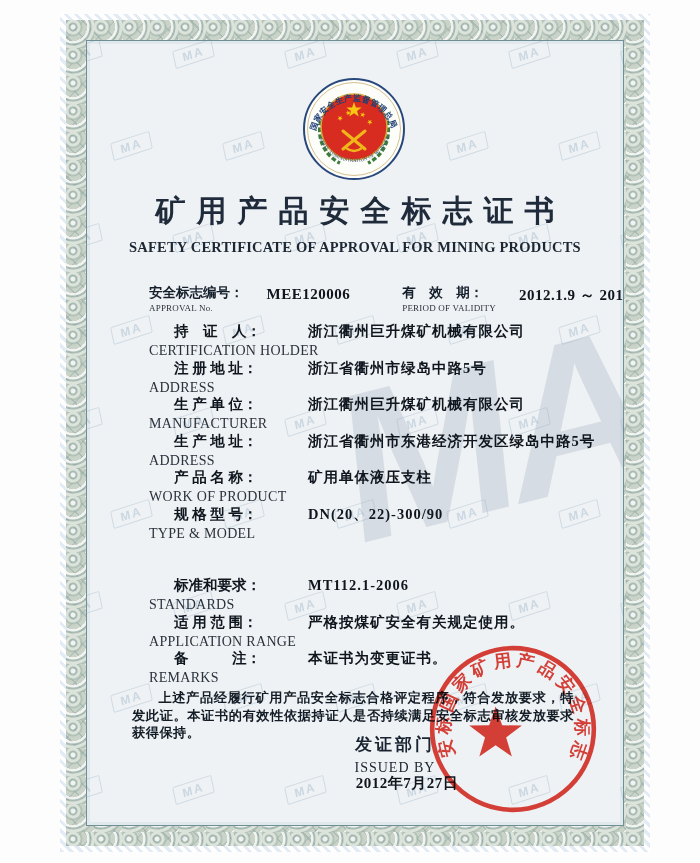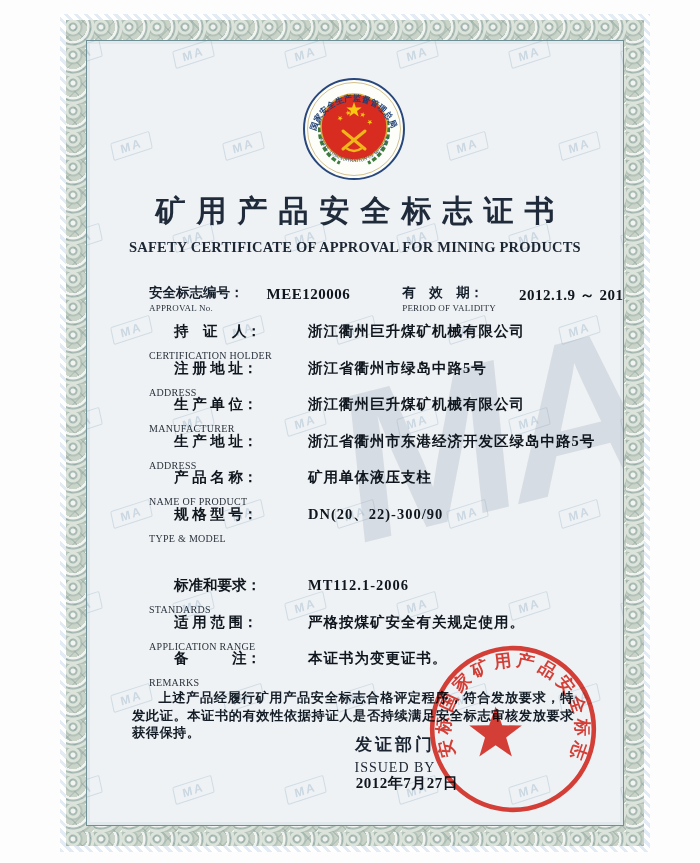--- a/index.html
+++ b/index.html
@@ -68,21 +68,21 @@
   .meta .lbl .en{font-size:9px;color:#2a323c;margin-top:1px;letter-spacing:.2px;white-space:nowrap;}
   .meta .val{font-size:15px;font-weight:bold;color:#10161e;margin:2px 0 0 23px;white-space:nowrap;letter-spacing:.5px;}
   .meta.validity{margin-left:52px;}
   .fields{position:absolute;left:62px;right:8px;z-index:1;}
   .g1{top:281px;}
   .g2{top:535px;}
   .frow{height:36.6px;}
   .cn-line{font-size:14.5px;font-weight:bold;color:#10161e;white-space:nowrap;}
   .cn-line .flabel{display:inline-block;min-width:134px;margin-left:25px;}
   .cn-line .fvalue{letter-spacing:1px;}
-  .fen{font-size:10px;color:#2a323c;margin-top:9px;letter-spacing:.3px;}
+  .fen{font-size:14px;color:#2a323c;margin-top:2px;letter-spacing:.3px;}
   .declaration{
     position:absolute;left:45px;top:648px;width:442px;margin:0;z-index:1;
     font-size:13.2px;font-weight:bold;color:#141c26;
     line-height:17.6px;text-indent:2em;text-align:justify;letter-spacing:.5px;
   }
   .issued{position:absolute;left:228px;top:692px;width:160px;text-align:center;z-index:1;}
   .issued .cn{font-size:17px;color:#1a2430;letter-spacing:3px;font-weight:600;}
   .issued .en{font-size:14px;color:#1a2430;margin-top:4px;letter-spacing:1px;}
   .date{
     position:absolute;left:230px;top:733px;width:180px;text-align:center;z-index:1;
@@ -212,21 +212,21 @@
           <div class="frow">
             <div class="cn-line"><span class="flabel">生 产 单 位：</span><span class="fvalue">浙江衢州巨升煤矿机械有限公司</span></div>
             <div class="fen">MANUFACTURER</div>
           </div>
           <div class="frow">
             <div class="cn-line"><span class="flabel">生 产 地 址：</span><span class="fvalue">浙江省衢州市东港经济开发区绿岛中路5号</span></div>
             <div class="fen">ADDRESS</div>
           </div>
           <div class="frow">
             <div class="cn-line"><span class="flabel">产 品 名 称：</span><span class="fvalue">矿用单体液压支柱</span></div>
-            <div class="fen">NAME OF PRODUCT</div>
+            <div class="fen">WORK OF PRODUCT</div>
           </div>
           <div class="frow">
             <div class="cn-line"><span class="flabel">规 格 型 号：</span><span class="fvalue">DN(20、22)-300/90</span></div>
             <div class="fen">TYPE &amp; MODEL</div>
           </div>
         </div>
 
         <div class="fields g2">
           <div class="frow">
             <div class="cn-line"><span class="flabel">标准和要求：</span><span class="fvalue">MT112.1-2006</span></div>

